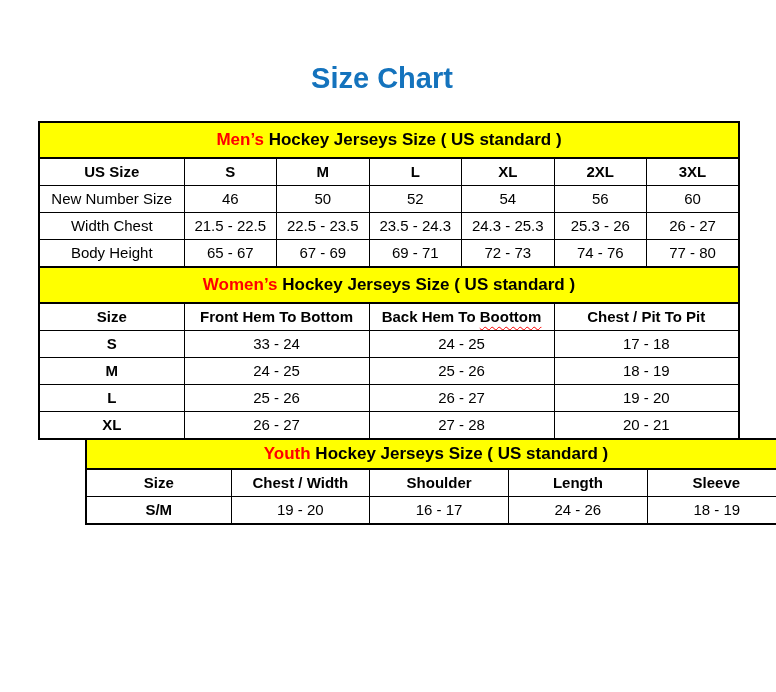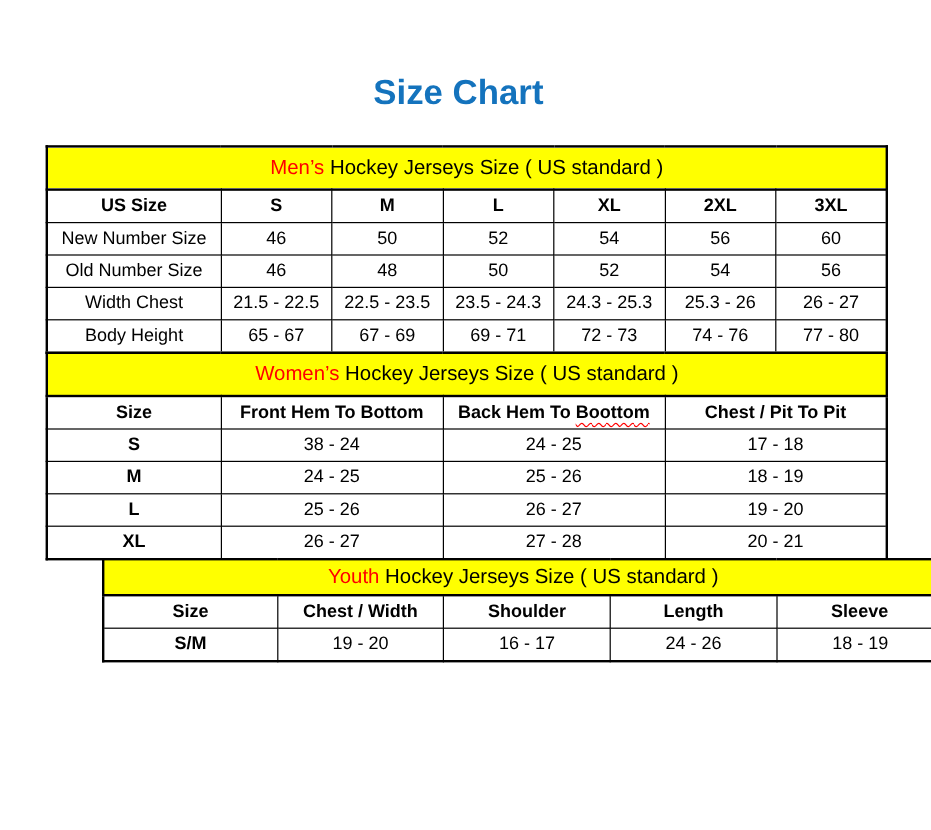--- a/index.html
+++ b/index.html
@@ -49,21 +49,21 @@
     font-size: 15px;
     line-height: 1.1;
     overflow: hidden;
   }
   col.label-col { width: 145px; }
   tr.caption-row .caption-cell {
     background: #ffff00;
     border: 2px solid #000000;
     height: 34px;
     font-size: 17px;
-    font-weight: 400;
+    font-weight: 700;
   }
   table.youth tr.caption-row .caption-cell { height: 28px; }
   .caption-accent { color: #ff0000; }
   tr.head-row th { font-weight: 700; }
   tr.data-row td { font-weight: 400; }
   tr.data-row th.row-label { font-weight: 700; }
   td.row-label-plain { font-weight: 400; }
   .misspelled {
     text-decoration: underline wavy #ff0000;
     text-decoration-thickness: 1px;
@@ -108,29 +108,20 @@
         <tr class="data-row">
           <td class="row-label-plain">New Number Size</td>
           <td>46</td>
           <td>50</td>
           <td>52</td>
           <td>54</td>
           <td>56</td>
           <td>60</td>
         </tr>
         <tr class="data-row">
-          <td class="row-label-plain">Old Number Size</td>
-          <td>46</td>
-          <td>48</td>
-          <td>50</td>
-          <td>52</td>
-          <td>54</td>
-          <td>56</td>
-        </tr>
-        <tr class="data-row">
           <td class="row-label-plain">Width Chest</td>
           <td>21.5 - 22.5</td>
           <td>22.5 - 23.5</td>
           <td>23.5 - 24.3</td>
           <td>24.3 - 25.3</td>
           <td>25.3 - 26</td>
           <td>26 - 27</td>
         </tr>
         <tr class="data-row">
           <td class="row-label-plain">Body Height</td>
@@ -157,21 +148,21 @@
           </td>
         </tr>
         <tr class="head-row">
           <th>Size</th>
           <th>Front Hem To Bottom</th>
           <th><span>Back Hem To </span><span class="misspelled">Boottom</span></th>
           <th>Chest / Pit To Pit</th>
         </tr>
         <tr class="data-row">
           <th class="row-label" scope="row">S</th>
-          <td>38 - 24</td>
+          <td>33 - 24</td>
           <td>24 - 25</td>
           <td>17 - 18</td>
         </tr>
         <tr class="data-row">
           <th class="row-label" scope="row">M</th>
           <td>24 - 25</td>
           <td>25 - 26</td>
           <td>18 - 19</td>
         </tr>
         <tr class="data-row">

